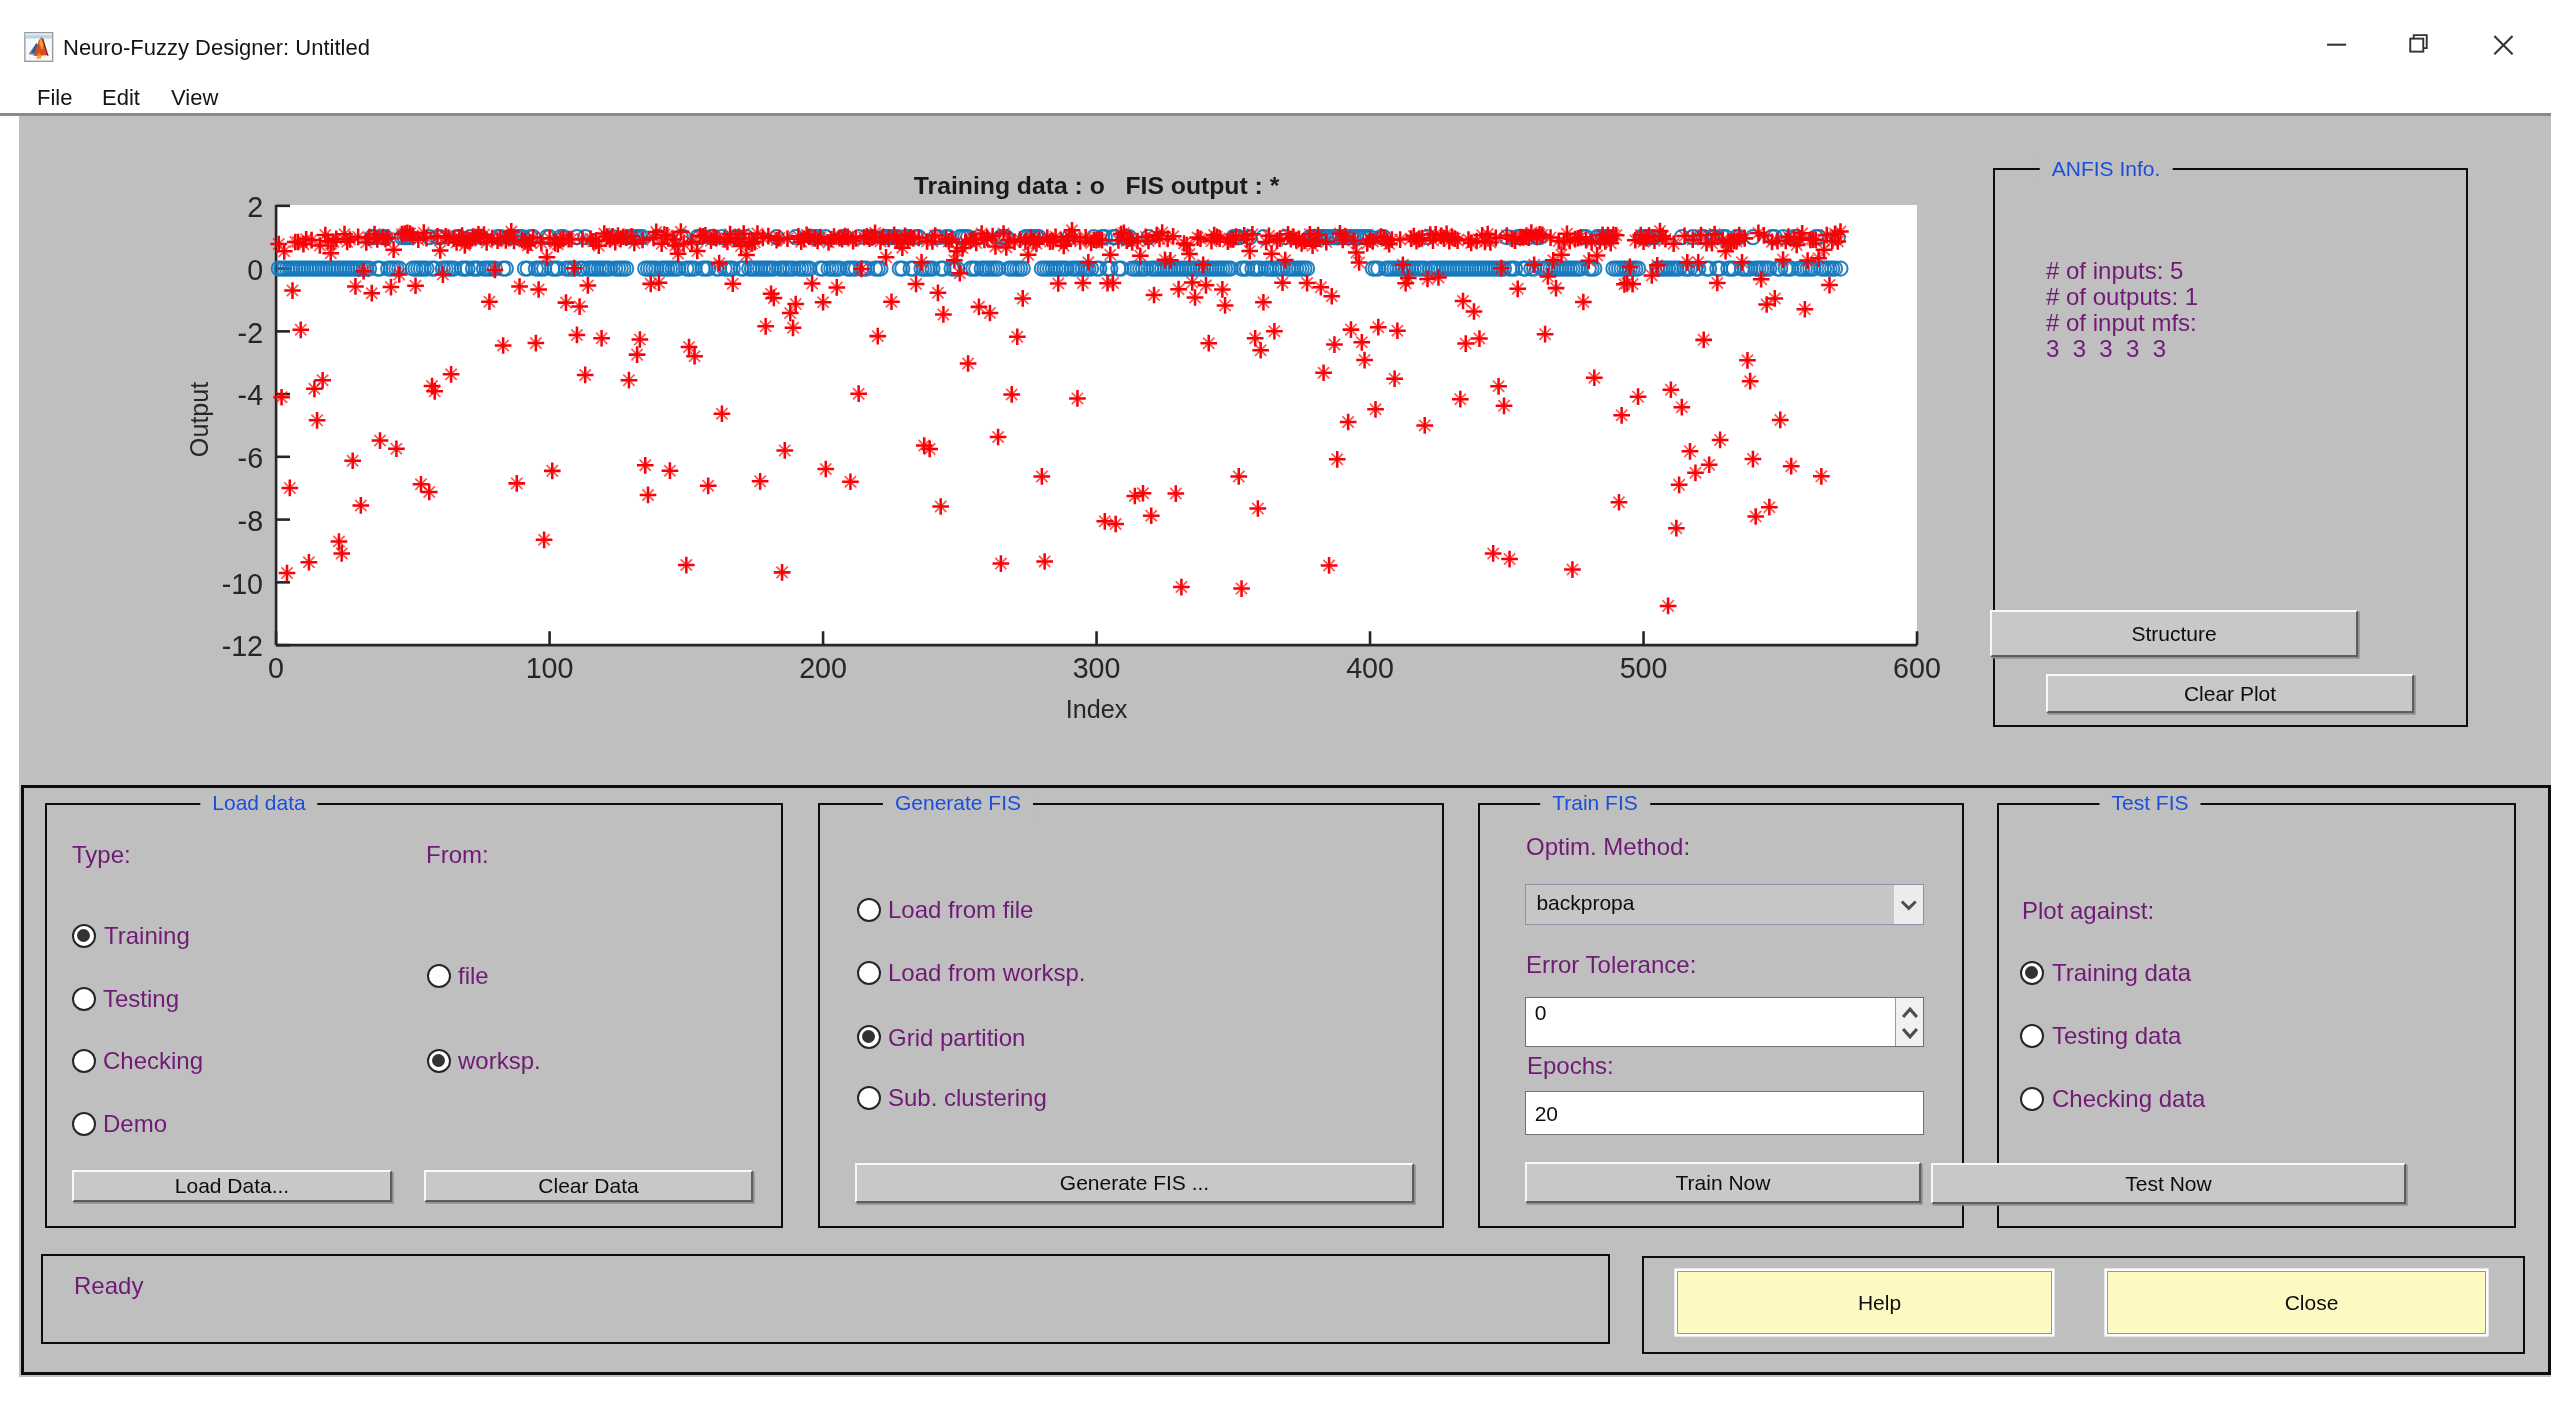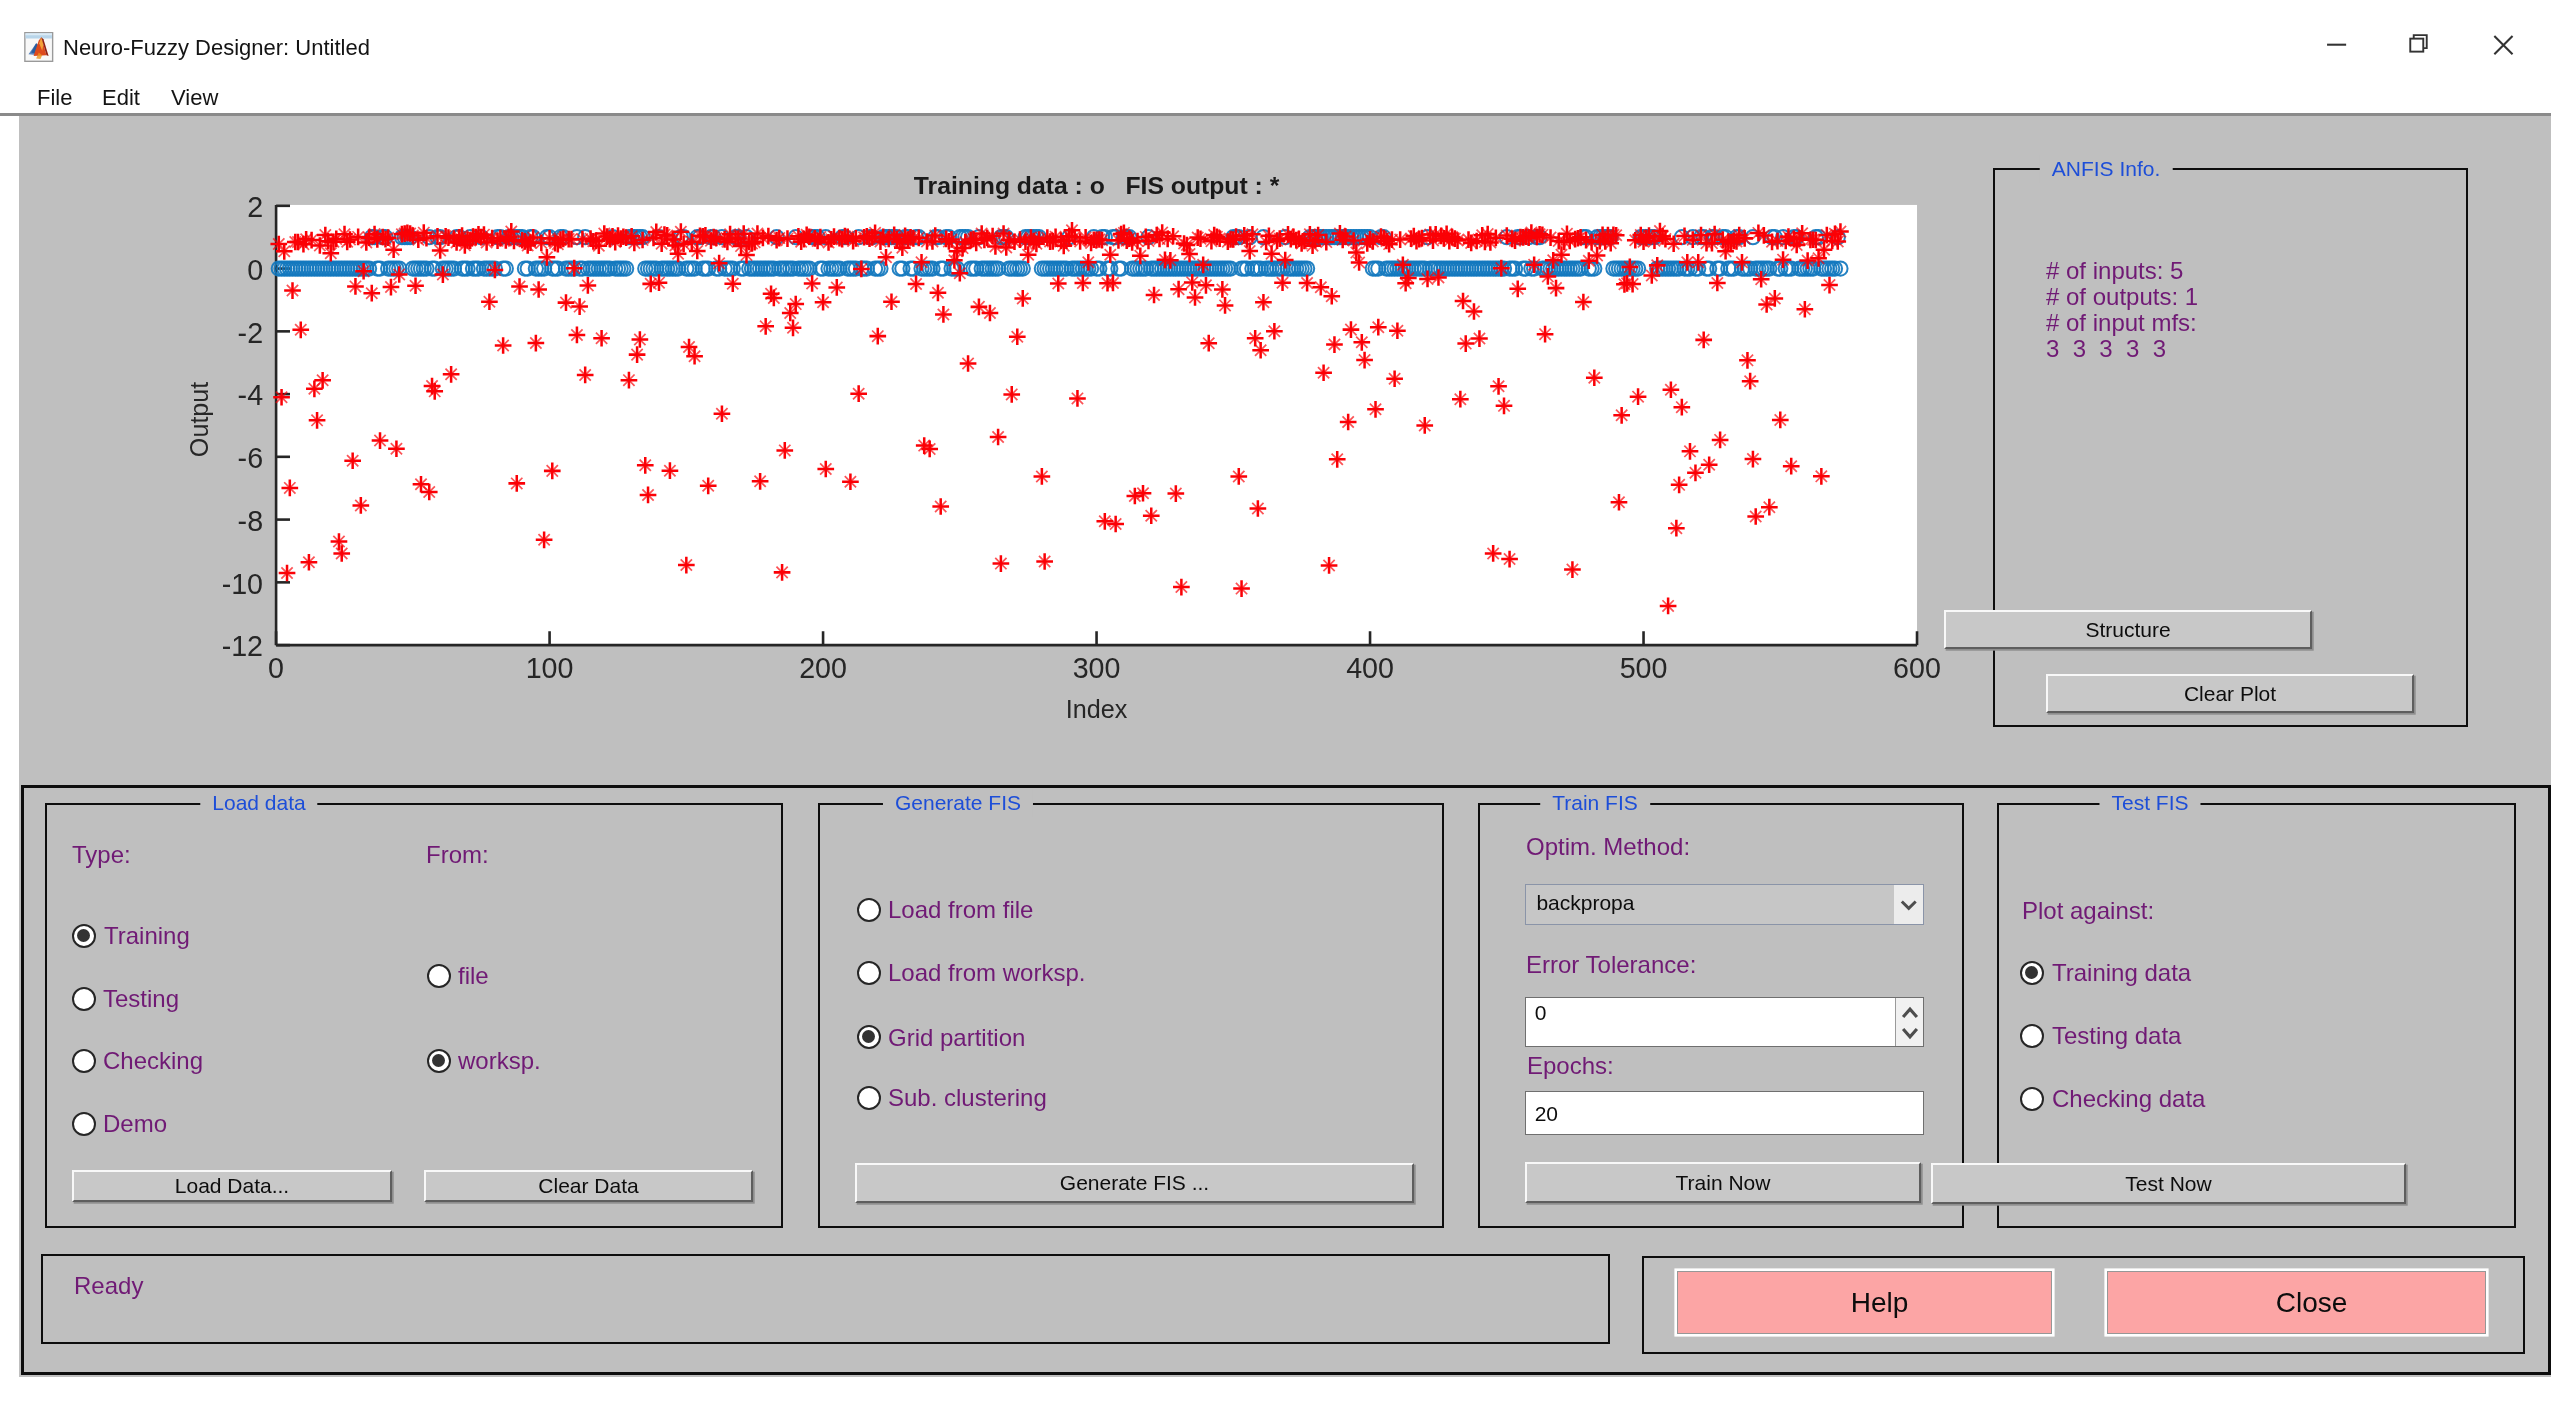--- a/index.html
+++ b/index.html
@@ -7,21 +7,21 @@
 .gray { position:absolute; left:19px; top:116px; width:2532px; height:1261px; background:#bfbfbf; }
 .sep { position:absolute; left:0; top:113px; width:2551px; height:2.6px; background:#8a8a8a; }
 .titletext { position:absolute; left:63px; top:35px; font-size:22px; color:#141414; }
 .menu { position:absolute; top:85px; font-size:22px; color:#141414; }
 .panel { position:absolute; border:2.2px solid #0d0d0d; }
 .ptitle { position:absolute; transform:translateX(-50%); font-size:21px; color:#1d4ed8; background:#bfbfbf; padding:0 12px; height:28px; line-height:28px; }
 .lbl { position:absolute; font-size:24px; color:#701a75; height:28px; line-height:28px; white-space:nowrap; }
 .radio { position:absolute; width:24px; height:24px; border-radius:50%; background:#ffffff; border:2.3px solid #262626; }
 .dot { position:absolute; left:3.3px; top:3.3px; width:13px; height:13px; border-radius:50%; background:#333333; }
 .btn { position:absolute; background:#c8c8c8; border-style:solid; border-width:2.6px; border-color:#f8f8f8 #5e5e5e #5e5e5e #f8f8f8; box-shadow:1.7px 1.7px 0 #8e8e8e; font-size:21px; color:#0d0d0d; display:flex; align-items:center; justify-content:center; white-space:nowrap; }
-.wbtn { position:absolute; background:#fca5a5; border:1.4px solid #979797; box-shadow:0 0 0 2.6px #ffffff; font-size:28px; color:#0d0d0d; display:flex; align-items:center; justify-content:center;padding-left:30px; }
+.wbtn { position:absolute; background:#fef9c3; border:1.4px solid #979797; box-shadow:0 0 0 2.6px #ffffff; font-size:21px; color:#0d0d0d; display:flex; align-items:center; justify-content:center;padding-left:30px; }
 .combo { position:absolute; background:#c6c6c6; border:1.4px solid #8a94a8; font-size:21px; color:#0d0d0d; }
 .combobtn { position:absolute; right:0; top:0; width:29.5px; height:100%; background:#ececec; }
 .field { position:absolute; background:#ffffff; border:1.7px solid #6f6f6f; font-size:21px; color:#0d0d0d; }
 .spin { position:absolute; right:0; top:0; width:28px; height:100%; background:#f1f1f1; border-left:1.2px solid #9a9a9a; }
 .outer { position:absolute; left:21px; top:785px; width:2530px; height:590px; border:3px solid #0d0d0d; }
 .wicon { position:absolute; stroke:#333333; fill:none; }
 </style></head>
 <body>
 <div id="root">
 <div class="gray"></div>
@@ -1311,20 +1311,20 @@
     <div class="lbl" style="left:2052px;top:959px">Training data</div>
     <span class="radio" style="left:2020px;top:1024px"></span>
     <div class="lbl" style="left:2052px;top:1022px">Testing data</div>
     <span class="radio" style="left:2020px;top:1087px"></span>
     <div class="lbl" style="left:2052px;top:1085px">Checking data</div>
     <div class="btn" style="left:1931px;top:1163px;width:475px;height:41px">Test Now</div>
     <div class="panel" style="left:1993px;top:168px;width:475px;height:559px"></div>
     <div class="ptitle" style="left:2106px;top:155px">ANFIS Info.</div>
     <div class="lbl" style="left:2046px;top:258px;line-height:26px">
 # of inputs: 5<br># of outputs: 1<br># of input mfs:<br>3&nbsp;&nbsp;3&nbsp;&nbsp;3&nbsp;&nbsp;3&nbsp;&nbsp;3</div>
-    <div class="btn" style="left:1944px;top:610px;width:368px;height:39px">Structure</div>
+    <div class="btn" style="left:1990px;top:610px;width:368px;height:47px">Structure</div>
     <div class="btn" style="left:2046px;top:674px;width:368px;height:39px">Clear Plot</div>
     <div class="panel" style="left:41px;top:1254px;width:1569px;height:90px"></div>
     <div class="lbl" style="left:74px;top:1272px">Ready</div>
     <div class="panel" style="left:1642px;top:1256px;width:883px;height:98px"></div>
     <div class="wbtn" style="left:1677px;top:1271px;width:375px;height:63px">Help</div>
     <div class="wbtn" style="left:2107px;top:1271px;width:379px;height:63px">Close</div>
 </div>
 
 </body></html>

